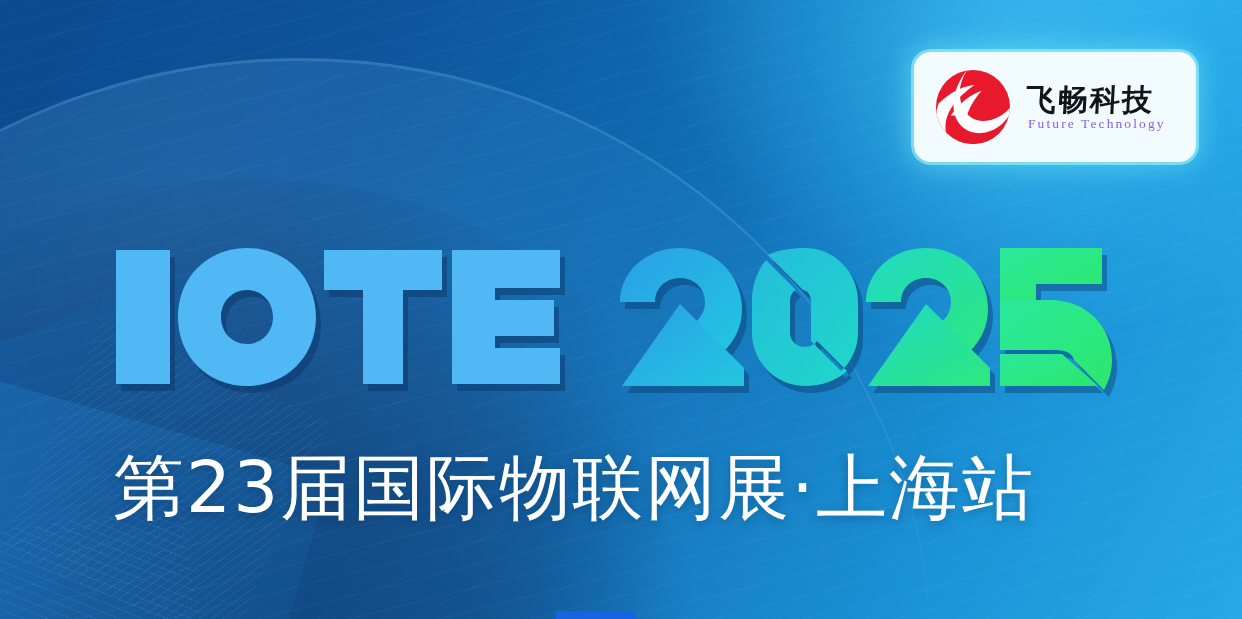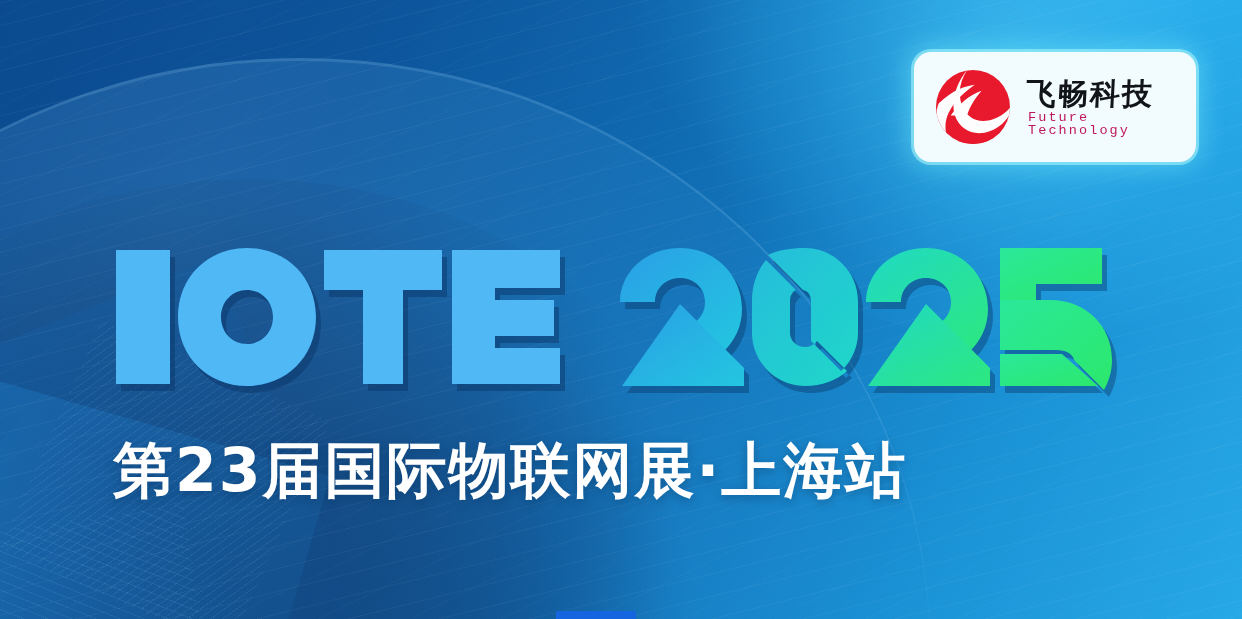--- a/index.html
+++ b/index.html
@@ -76,43 +76,43 @@
     display:flex; align-items:center; padding:0 14px 0 16px; gap:10px;
   }
   .logo-mark{ width:86px; height:86px; flex:0 0 86px; position:relative; }
   .logo-text{ display:flex; flex-direction:column; justify-content:center; gap:2px; padding-top:2px; }
   .logo-cn{
     font-size:30px; line-height:1; color:#111418; font-weight:700;
     letter-spacing:2px; font-family:"DejaVu Sans","Liberation Sans",sans-serif;
     transform:skewX(-3deg);
   }
   .logo-en{
-    font-size:13.5px; line-height:1; color:#be185d; letter-spacing:2.1px;
-    font-family:Liberation Mono, monospace; font-weight:400; padding-left:2px;
+    font-size:13.5px; line-height:1; color:#8b5cf6; letter-spacing:2.1px;
+    font-family:Liberation Serif, serif; font-weight:400; padding-left:2px;
   }
 
   
   .wordmark{
     position:absolute; left:112px; top:244px; height:150px;
     display:flex; align-items:flex-start;
   }
   .iote{
     display:flex; align-items:flex-start; gap:0;
     filter:drop-shadow(5px 7px 0 rgba(8,52,100,0.45));
   }
   .yr{
     display:flex; align-items:flex-start; margin-left:52px;
     filter:drop-shadow(5px 7px 0 rgba(8,52,100,0.40));
   }
   .glyph{ display:block; }
 
   
   .subtitle{
-    position:absolute; left:113px; top:440px; width:1020px;
-    color:#ffffff; font-weight:700; font-size:60px; line-height:1.0;
+    position:absolute; left:113px; top:452px; width:1020px;
+    color:#ffffff; font-weight:400; font-size:71px; line-height:1.0;
     letter-spacing:2px; white-space:nowrap;
     font-family:"DejaVu Sans","Liberation Sans",sans-serif;
     text-shadow:0 3px 10px rgba(6,40,80,0.35);
   }
 
   
   .bottom-bar{
     position:absolute; left:556px; bottom:0; width:80px; height:8px;
     background:#1565e0; border-radius:2px 2px 0 0;
   }

